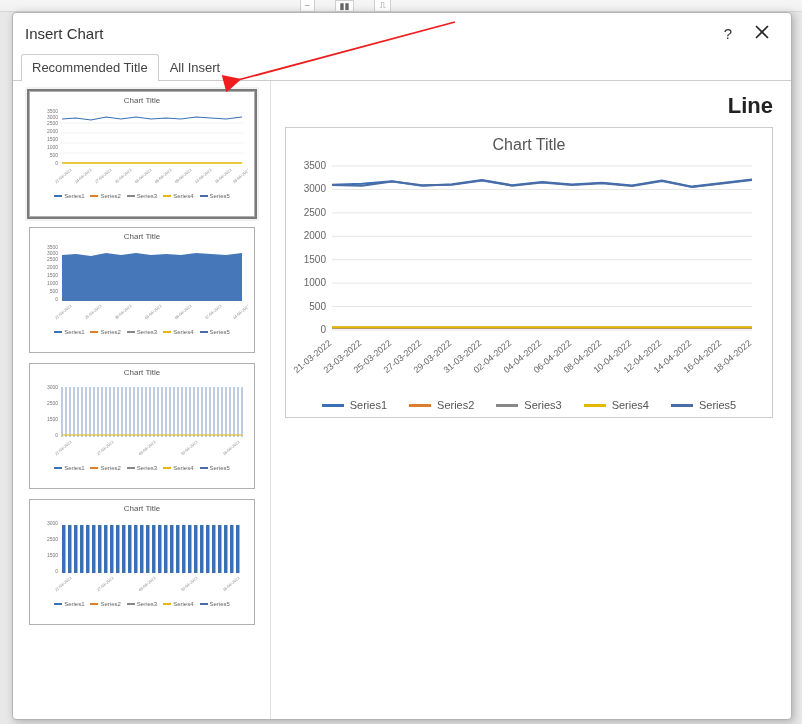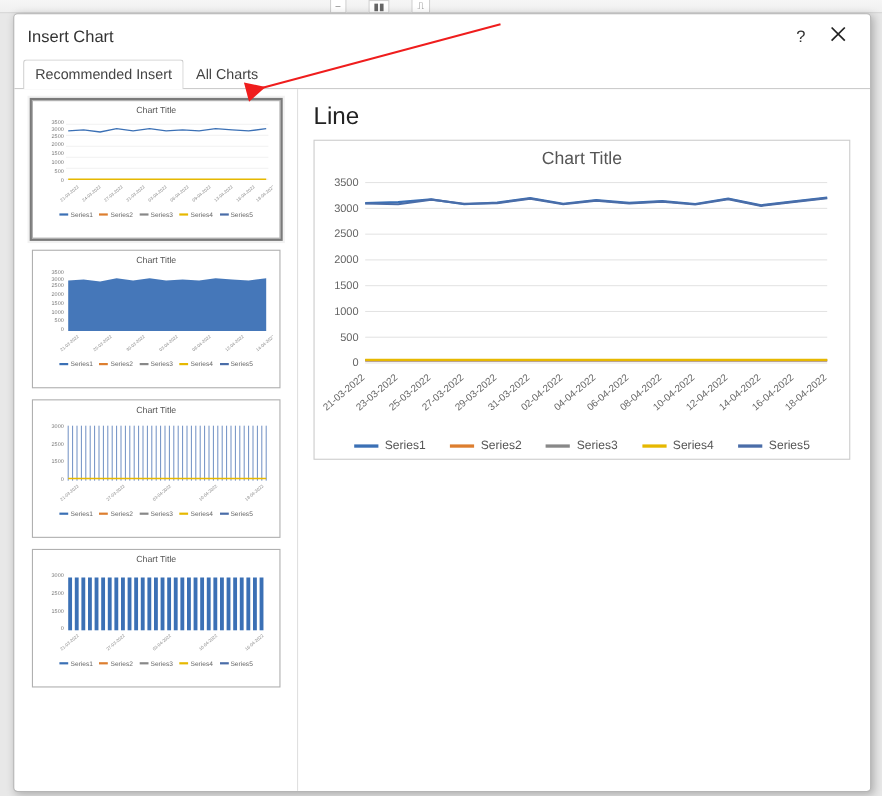--- a/index.html
+++ b/index.html
@@ -117,23 +117,24 @@
   .ml-s3::before{background:#888;}
   .ml-s4::before{background:#e6b800;}
   .ml-s5::before{background:#4a6da8;}
   .preview {
     flex:1;
     padding: 12px 18px 12px 14px;
     overflow:auto;
   }
   .chart-type-title {
     font-size:22px;
-    font-weight:400;
+    font-weight:700;
     color:#222;
     margin-bottom:8px;
+    text-align:right;
   }
   .main-chart {
     border:1px solid #ccc;
     background:#fff;
     padding:8px 6px 6px;
     margin-bottom:12px;
   }
   .main-chart .ct {
     text-align:center;
     font-size:16px;
@@ -182,22 +183,22 @@
     <div class="title-ctrl">?</div>
     <div class="title-ctrl close">
       <svg viewBox="0 0 14 14">
           <line x1="1" y1="1" x2="13" y2="13" stroke="#222" stroke-width="1.6"></line>
           <line x1="13" y1="1" x2="1" y2="13" stroke="#222" stroke-width="1.6"></line>
         </svg>
     </div>
   </div>
 
   <div class="tabs">
-    <div class="tab active">Recommended Insert</div>
-    <div class="tab">All Charts</div>
+    <div class="tab active">Recommended Title</div>
+    <div class="tab">All Insert</div>
   </div>
 
   <div class="body">
 
     <div class="thumbs">
 
       <div class="thumb selected">
         <div class="tt">Chart Title</div>
         <svg width="212" height="86" viewBox="0 0 212 86">
           <g stroke="#e6e6e6" stroke-width="0.5">

